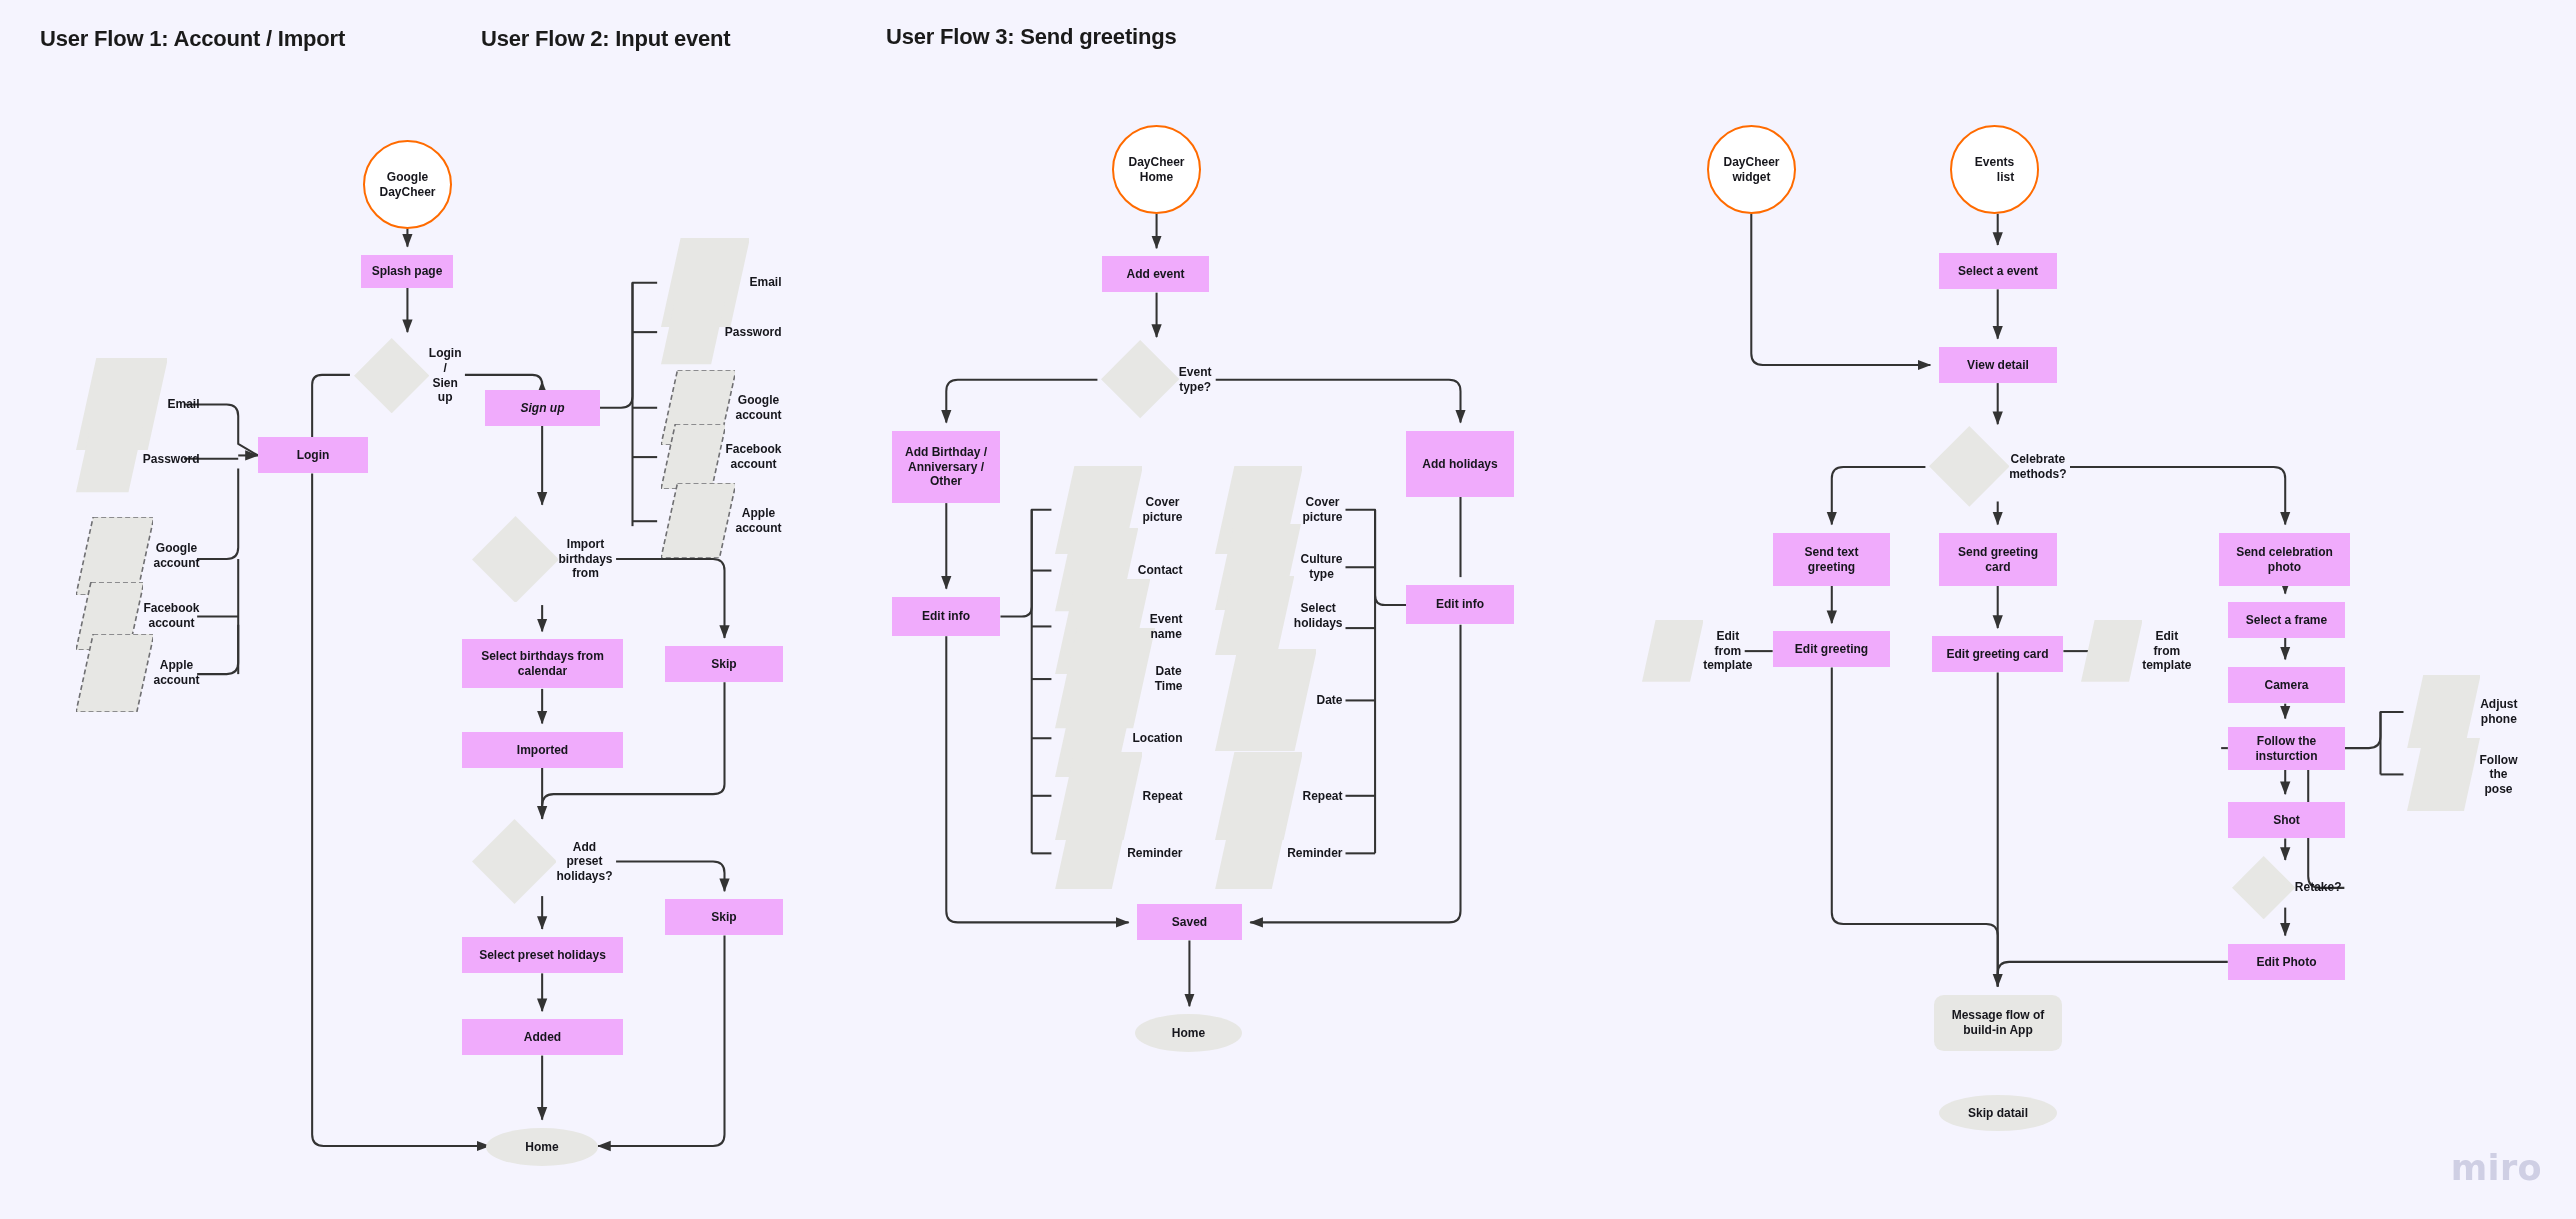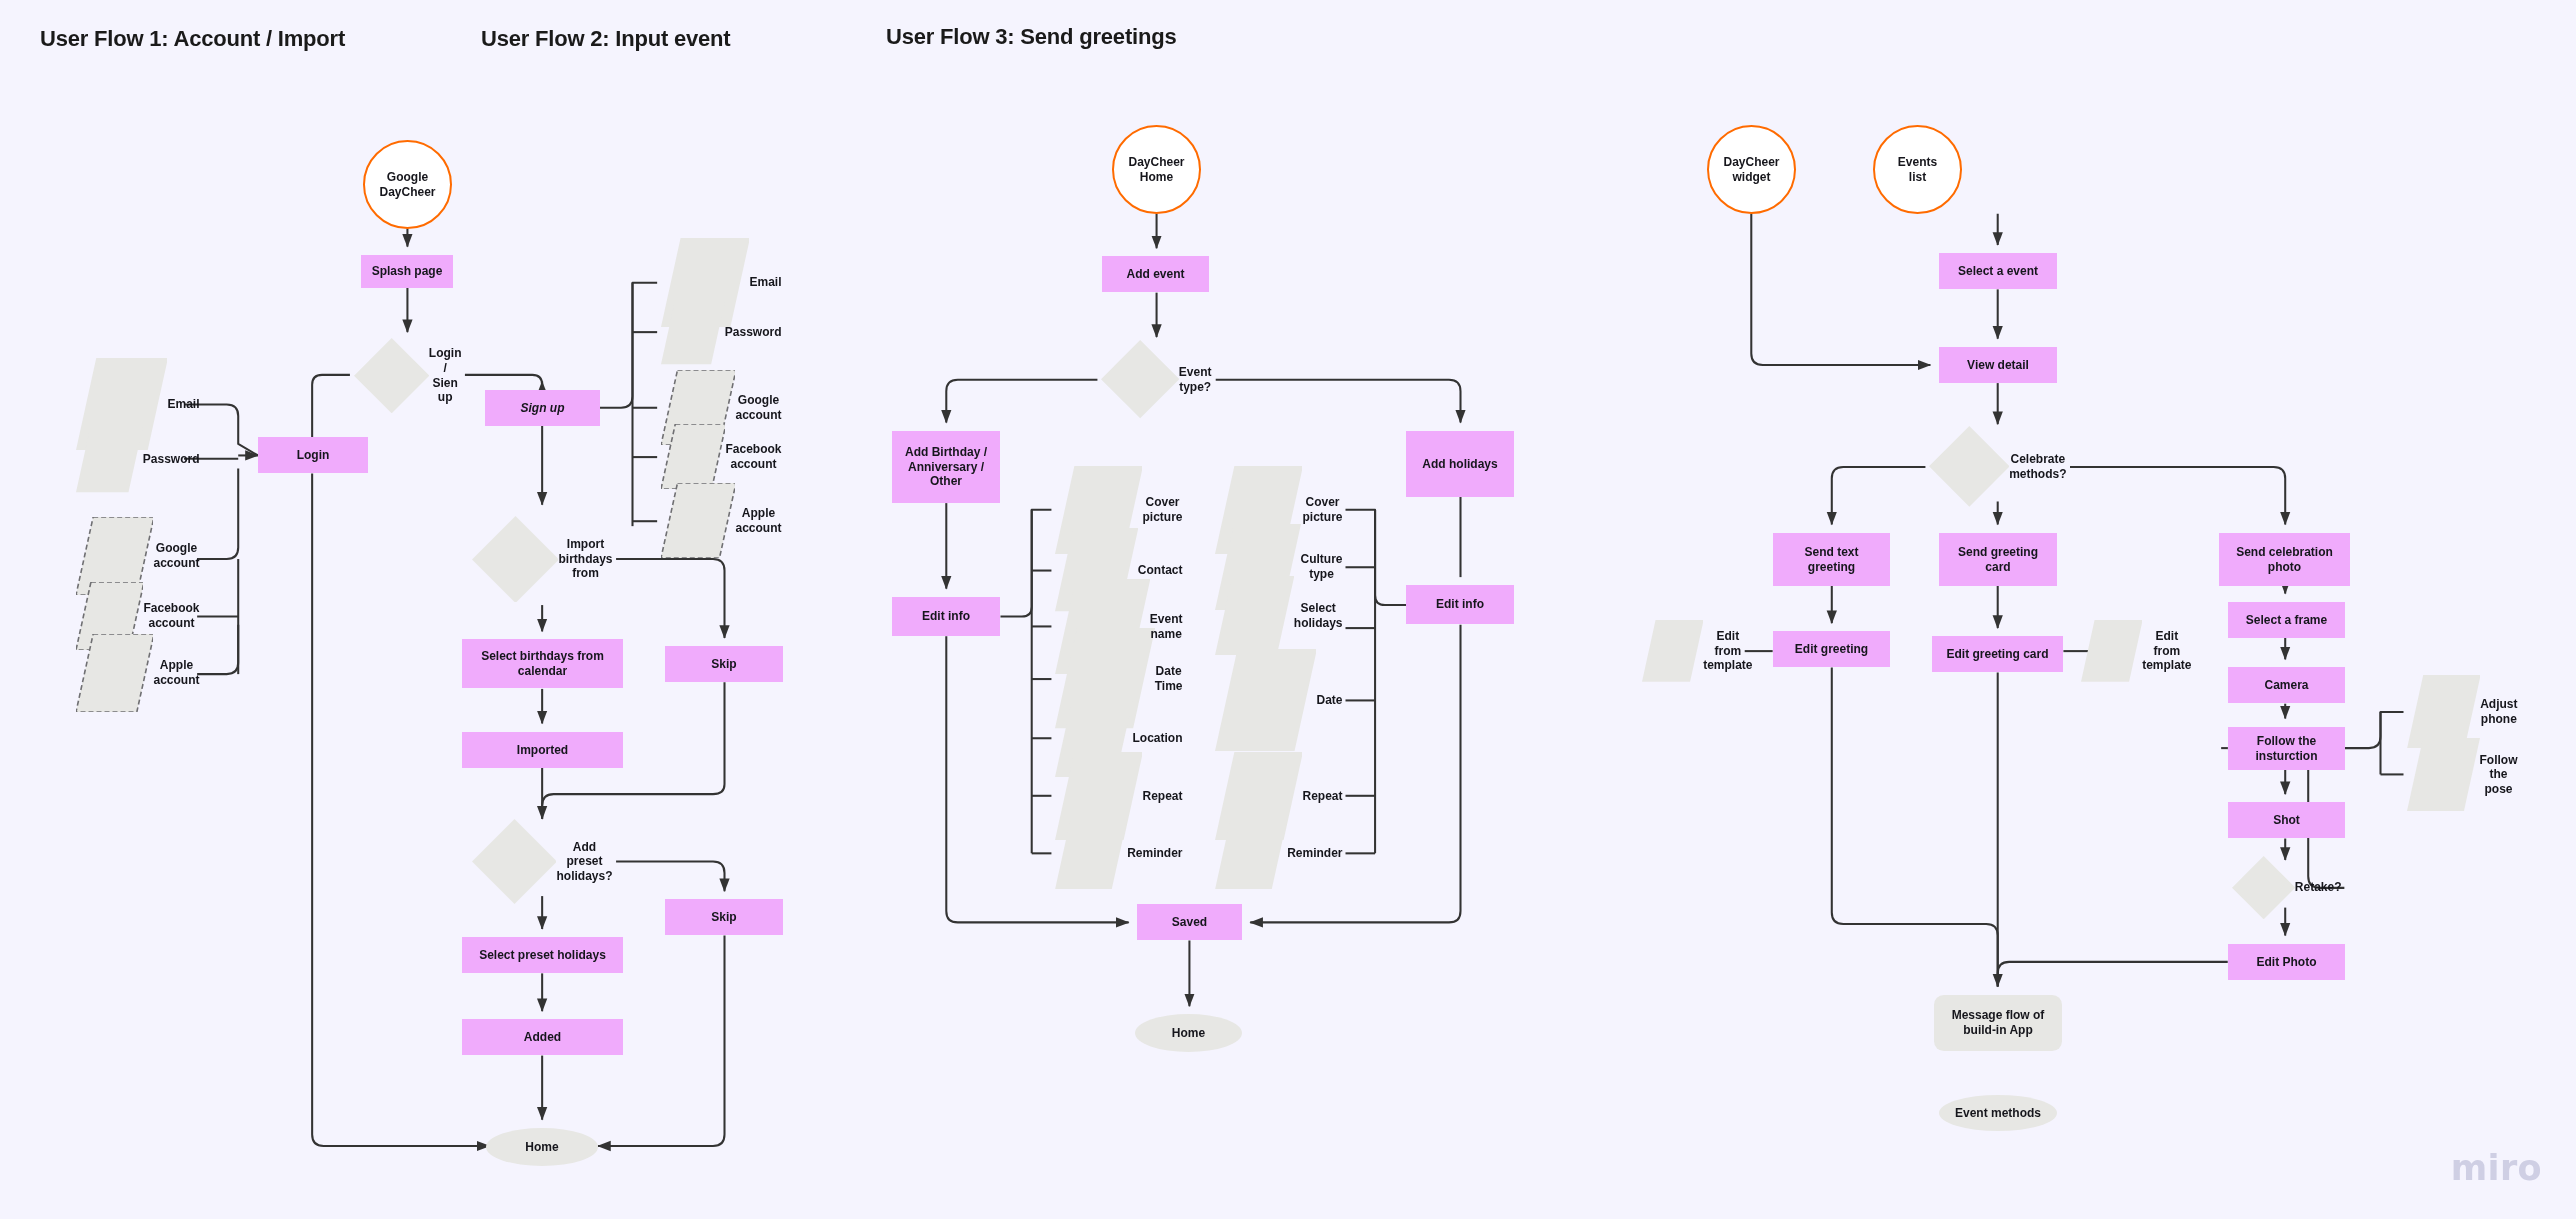--- a/index.html
+++ b/index.html
@@ -441,21 +441,21 @@
       <div class="node n-rect" style="left: 1137px; top: 904px; width: 105px; height: 36px;">
         <span class="lbl" style="white-space: pre-line;">Saved</span>
       </div>
       <div class="node n-term" style="left: 1135px; top: 1014px; width: 107px; height: 38px;">
         <span class="lbl" style="white-space: pre-line;">Home</span>
       </div>
       <div class="node n-start" style="left: 1707px; top: 125px; width: 89px; height: 89px; border-color: rgb(255, 107, 0);">
         <span class="lbl" style="white-space: pre-line;">DayCheer
 widget</span>
       </div>
-      <div class="node n-start" style="left: 1873px; top: 125px; width: 89px; height: 89px; border-color: rgb(255, 107, 0);">
+      <div class="node n-start" style="left: 1950px; top: 125px; width: 89px; height: 89px; border-color: rgb(255, 107, 0); text-align: right;">
         <span class="lbl" style="white-space: pre-line;">Events
 list</span>
       </div>
       <div class="node n-rect" style="left: 1939px; top: 253px; width: 118px; height: 36px;">
         <span class="lbl" style="white-space: pre-line;">Select a event</span>
       </div>
       <div class="node n-rect" style="left: 1939px; top: 347px; width: 118px; height: 36px;">
         <span class="lbl" style="white-space: pre-line;">View detail</span>
       </div>
       <div class="node" style="left: 1925px; top: 432px; width: 145px; height: 69px;">
@@ -531,19 +531,19 @@
         <span class="lbl" style="white-space: pre-line;">Retake?</span>
       </div>
       <div class="node n-rect" style="left: 2228px; top: 944px; width: 117px; height: 36px;">
         <span class="lbl" style="white-space: pre-line;">Edit Photo</span>
       </div>
       <div class="node n-round" style="left: 1934px; top: 995px; width: 128px; height: 56px;">
         <span class="lbl" style="white-space: pre-line;">Message flow of
 build-in App</span>
       </div>
       <div class="node n-term" style="left: 1939px; top: 1095px; width: 118px; height: 36px;">
-        <span class="lbl" style="white-space: pre-line;">Event methods</span>
+        <span class="lbl" style="white-space: pre-line;">Skip datail</span>
       </div>
     </div>
 
   <div class="miro-logo">miro</div>
 </div>
 
 
 </body></html>

